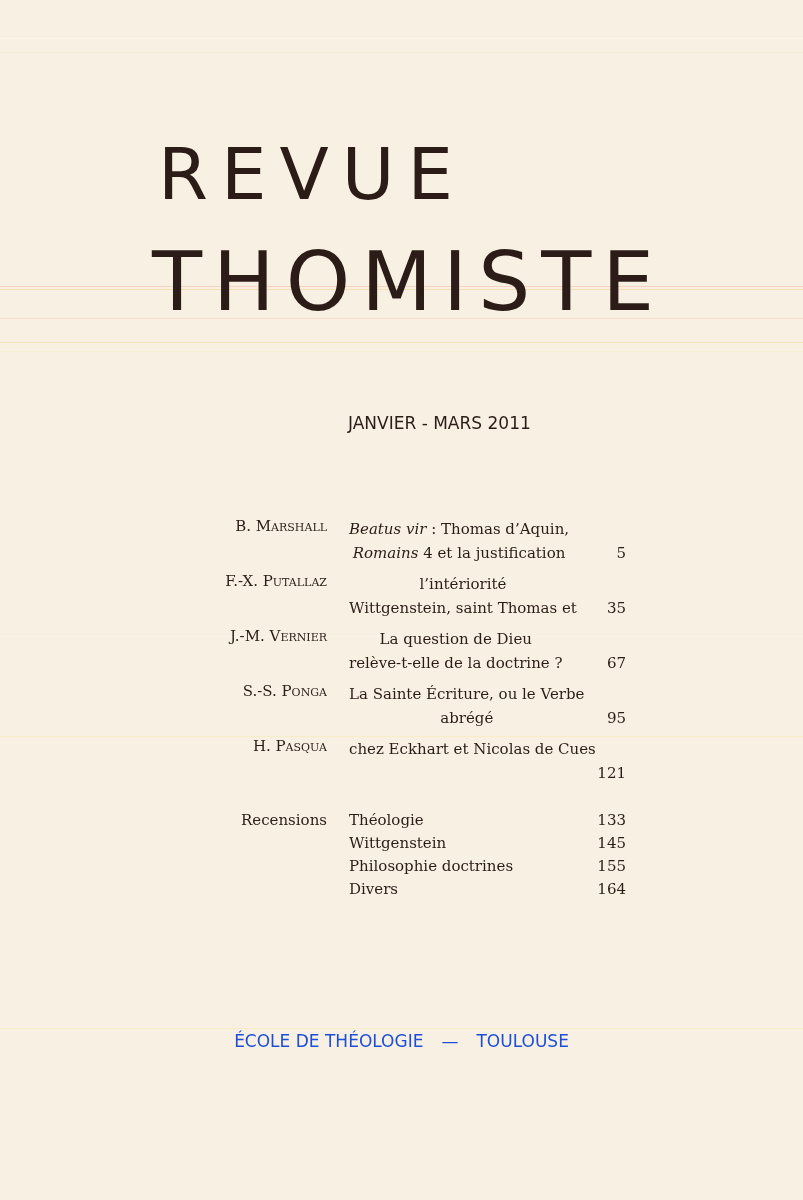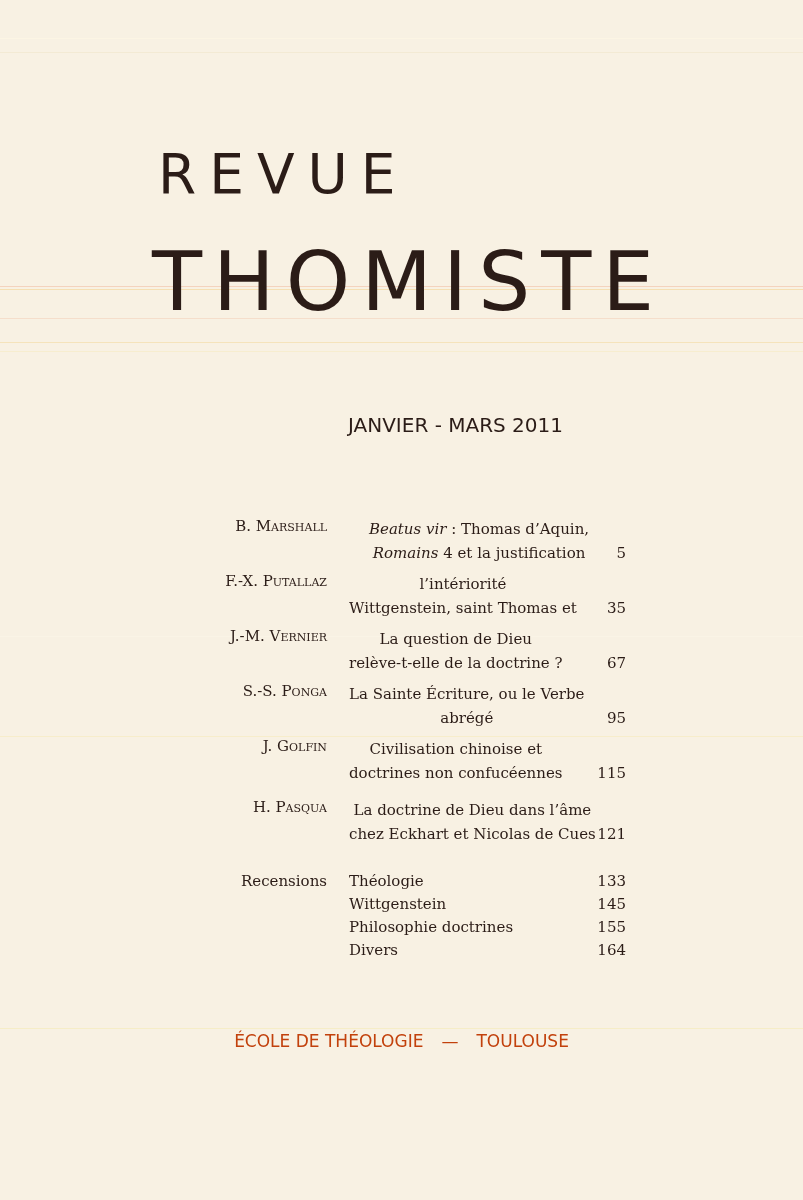--- a/index.html
+++ b/index.html
@@ -11,26 +11,26 @@
     }
     .scanline { position: absolute; left: 0; right: 0; height: 1px; opacity: .55; }
     .title {
       position: absolute; left: 152px;
       font-family: "DejaVu Sans", sans-serif;
       font-weight: normal;
       color: #2b1c17;
       letter-spacing: 14px;
       margin: 0;
     }
-    .title-1 { top: 126px; font-size: 55px; line-height: 96px; left: 158px; letter-spacing: 13px; }
+    .title-1 { top: 126px; font-size: 72px; line-height: 96px; left: 158px; letter-spacing: 13px; }
     .title-2 { top: 234px; font-size: 82px; line-height: 96px; left: 152px; letter-spacing: 11px; }
     .issue-date {
       position: absolute; left: 348px; top: 413px;
       font-family: "DejaVu Sans", sans-serif;
-      font-size: 20px; letter-spacing: 0px; color: #2b1c17;
+      font-size: 17px; letter-spacing: 0px; color: #2b1c17;
     }
     .toc {
       position: absolute; left: 0; top: 517px; width: 803px;
       font-family: "DejaVu Serif", serif; font-size: 15px; color: #2b1c17;
     }
     .toc-entry { position: relative; height: 24px; }
     .toc-author {
       position: absolute; right: 476px; top: 0;
       text-align: right; white-space: nowrap;
       font-variant: small-caps; font-size: 15px;
@@ -39,21 +39,21 @@
     .toc-page { position: absolute; right: 177px; top: 24px; line-height: 24px; }
     .toc-line { display: block; }
     .reviews-label { position: absolute; right: 476px; top: 0; font-family: "DejaVu Serif", serif; font-size: 15px; }
     .review-row { position: relative; height: 23px; }
     .review-title { position: absolute; left: 349px; top: 0; }
     .review-page { position: absolute; right: 177px; top: 0; }
     .publisher {
       position: absolute; left: 0; width: 803px; top: 1031px;
       text-align: center;
       font-family: "DejaVu Sans", sans-serif;
-      font-size: 17px; color: #c2410c;
+      font-size: 17px; color: #1d4ed8;
     }
     .publisher span { display: inline-block; }
     .dash { margin: 0 18px; }
   </style>
 </head>
 <body>
 
 <div class="scanline" style="top:38px;background:#fff8e6;"></div>
 <div class="scanline" style="top:52px;background:#efe3c8;"></div>
 <div class="scanline" style="top:286px;background:#f0b9a0;"></div>
@@ -65,21 +65,21 @@
 <div class="scanline" style="top:736px;background:#f6e9b8;"></div>
 <div class="scanline" style="top:1028px;background:#f4eab0;"></div>
 
 <h1 class="title title-1">REVUE</h1>
 <h1 class="title title-2">THOMISTE</h1>
 
 <div class="issue-date">JANVIER - MARS 2011</div>
 
 <div class="toc">
 
-  <div class="toc-entry" style="height:55px;margin-left:20px;">
+  <div class="toc-entry" style="height:55px;">
     <span class="toc-author">B. Marshall</span>
     <div class="toc-title">
       <span class="toc-line"><i>Beatus vir</i><span> : Thomas d’Aquin,</span></span>
       <span class="toc-line"><i>Romains</i><span> 4 et la justification</span></span>
     </div>
     <span class="toc-page">5</span>
   </div>
 
   <div class="toc-entry" style="height:55px;">
     <span class="toc-author">F.-X. Putallaz</span>
@@ -101,33 +101,24 @@
 
   <div class="toc-entry" style="height:55px;">
     <span class="toc-author">S.-S. Ponga</span>
     <div class="toc-title">
       <span class="toc-line">La Sainte Écriture, ou le Verbe</span>
       <span class="toc-line">abrégé</span>
     </div>
     <span class="toc-page">95</span>
   </div>
 
-  <div class="toc-entry" style="height:61px;">
-    <span class="toc-author">J. Golfin</span>
-    <div class="toc-title">
-      <span class="toc-line">Civilisation chinoise et</span>
-      <span class="toc-line">doctrines non confucéennes</span>
-    </div>
-    <span class="toc-page">115</span>
-  </div>
 
   <div class="toc-entry" style="height:74px;">
     <span class="toc-author">H. Pasqua</span>
     <div class="toc-title">
-      <span class="toc-line">La doctrine de Dieu dans l’âme</span>
       <span class="toc-line">chez Eckhart et Nicolas de Cues</span>
     </div>
     <span class="toc-page">121</span>
   </div>
 
   <div class="toc-reviews" style="position:relative;">
     <span class="reviews-label">Recensions</span>
     <div class="review-row">
       <span class="review-title">Théologie</span>
       <span class="review-page">133</span>

